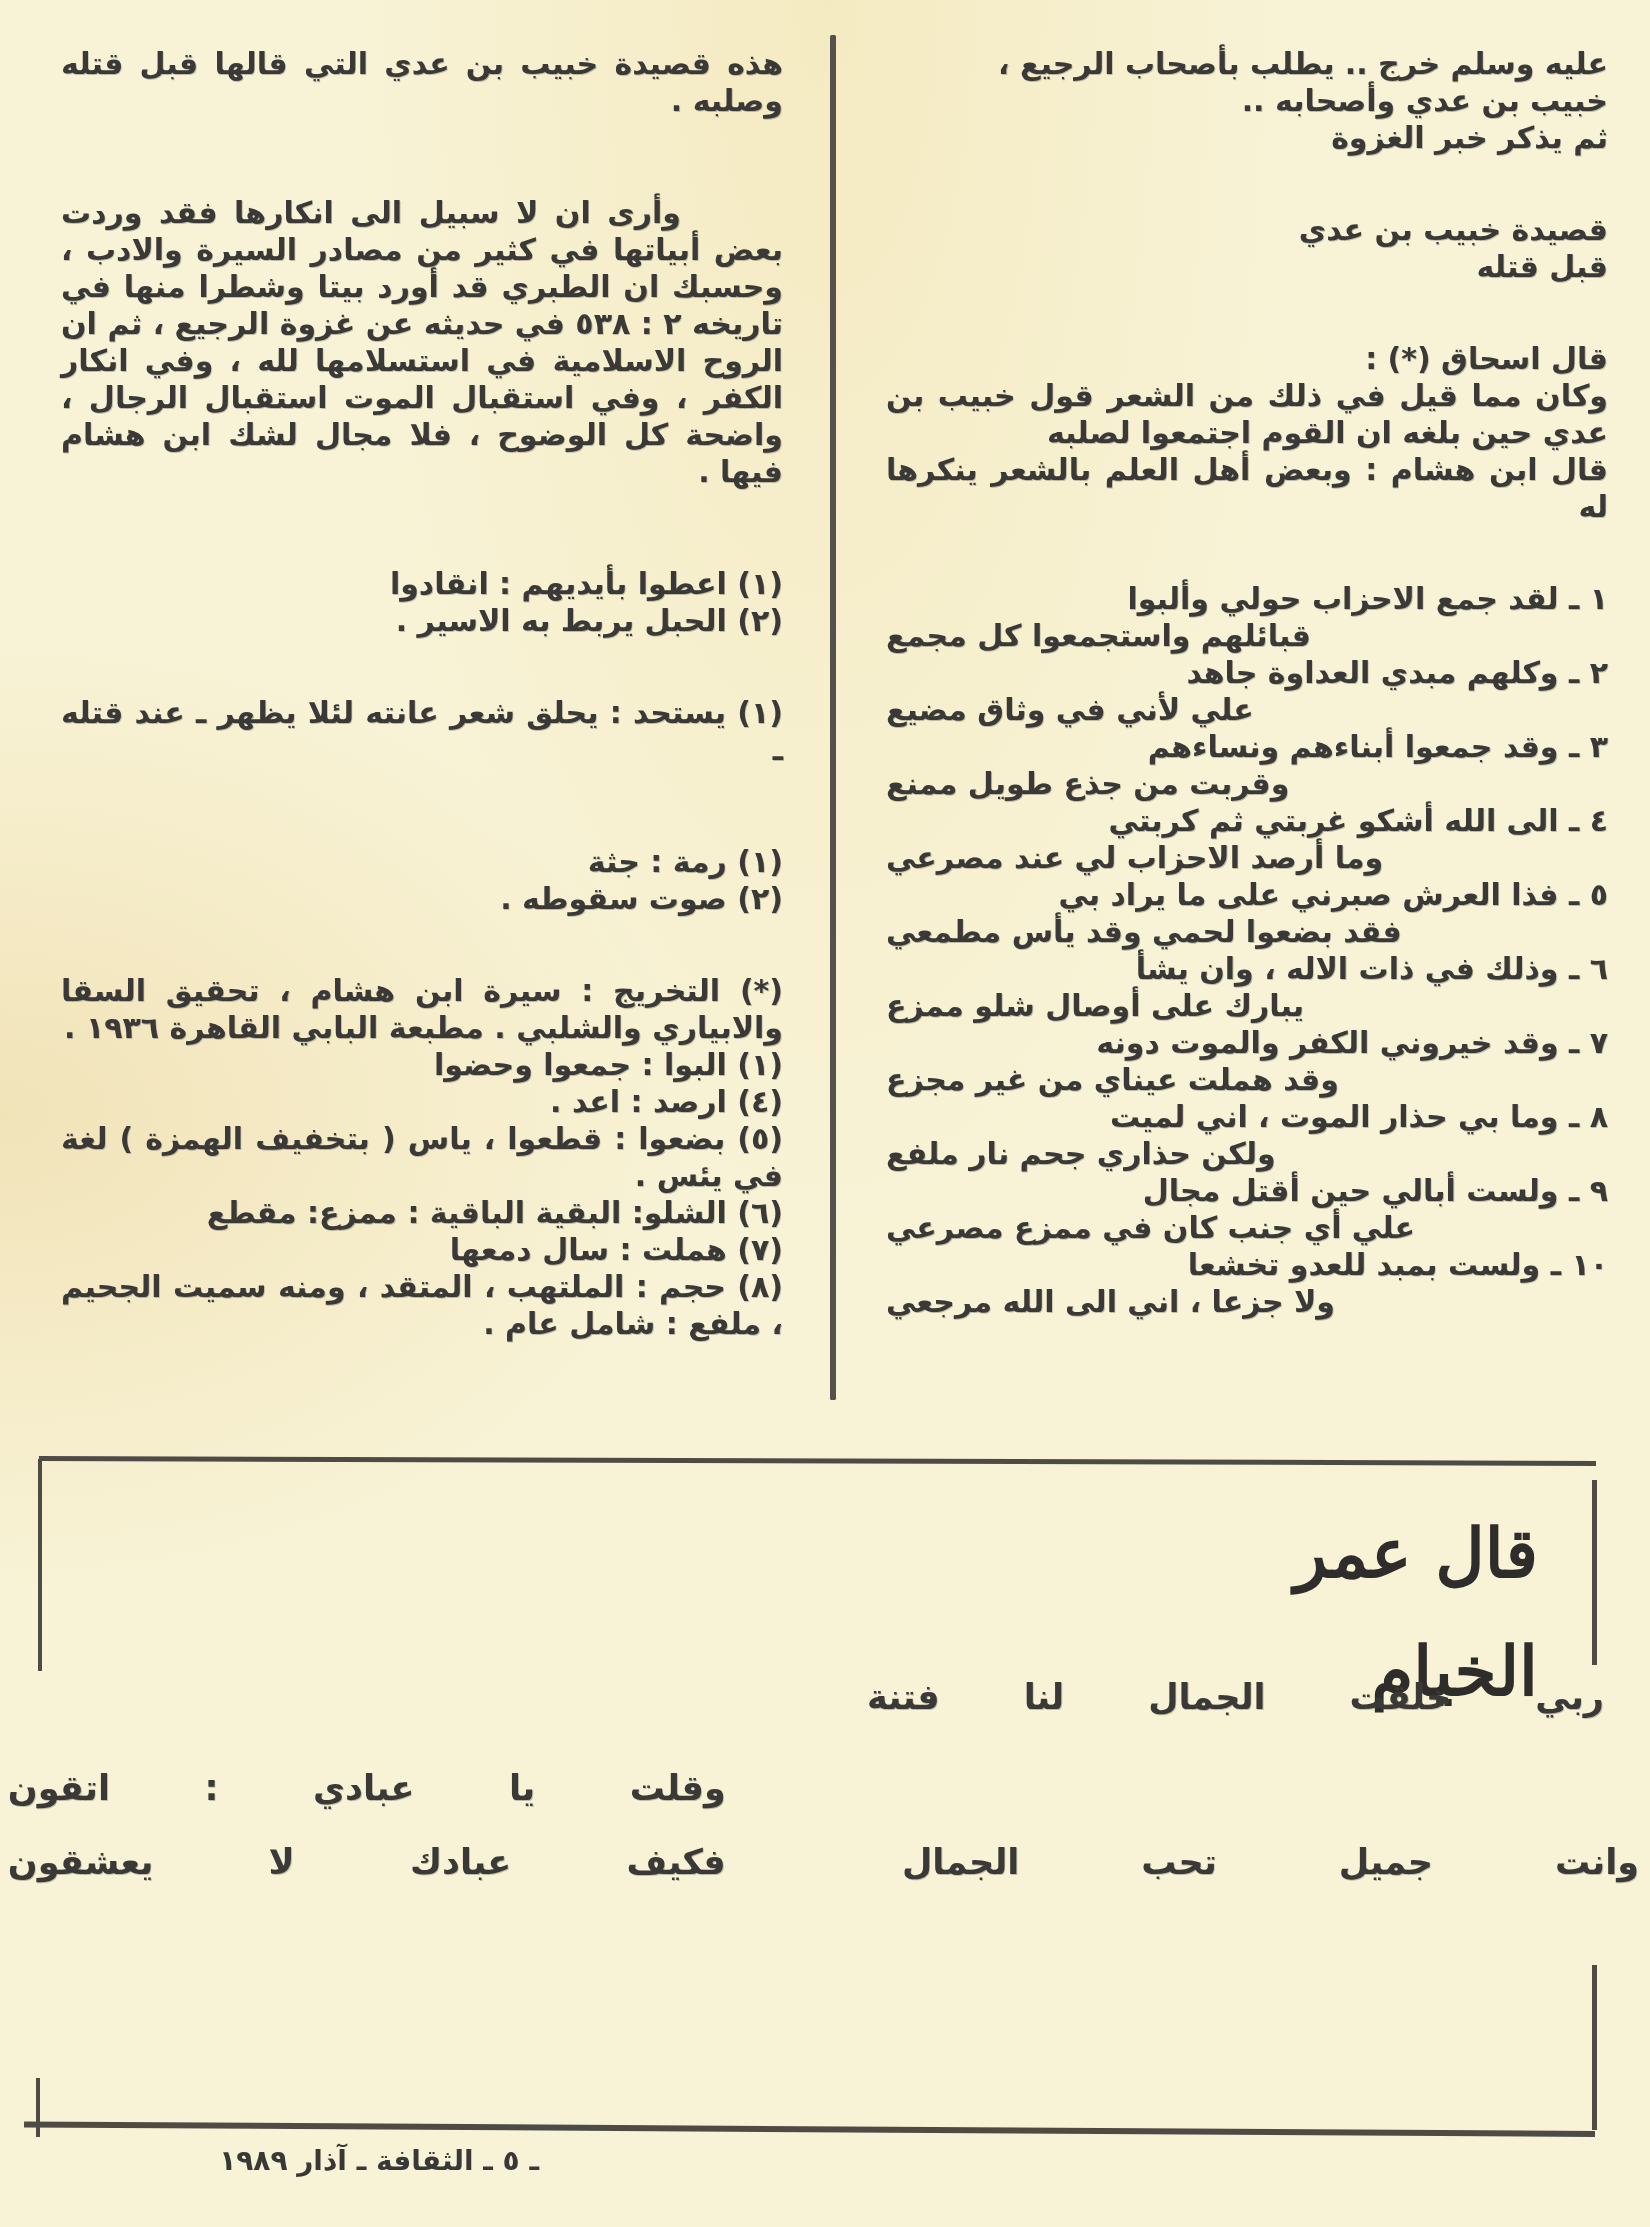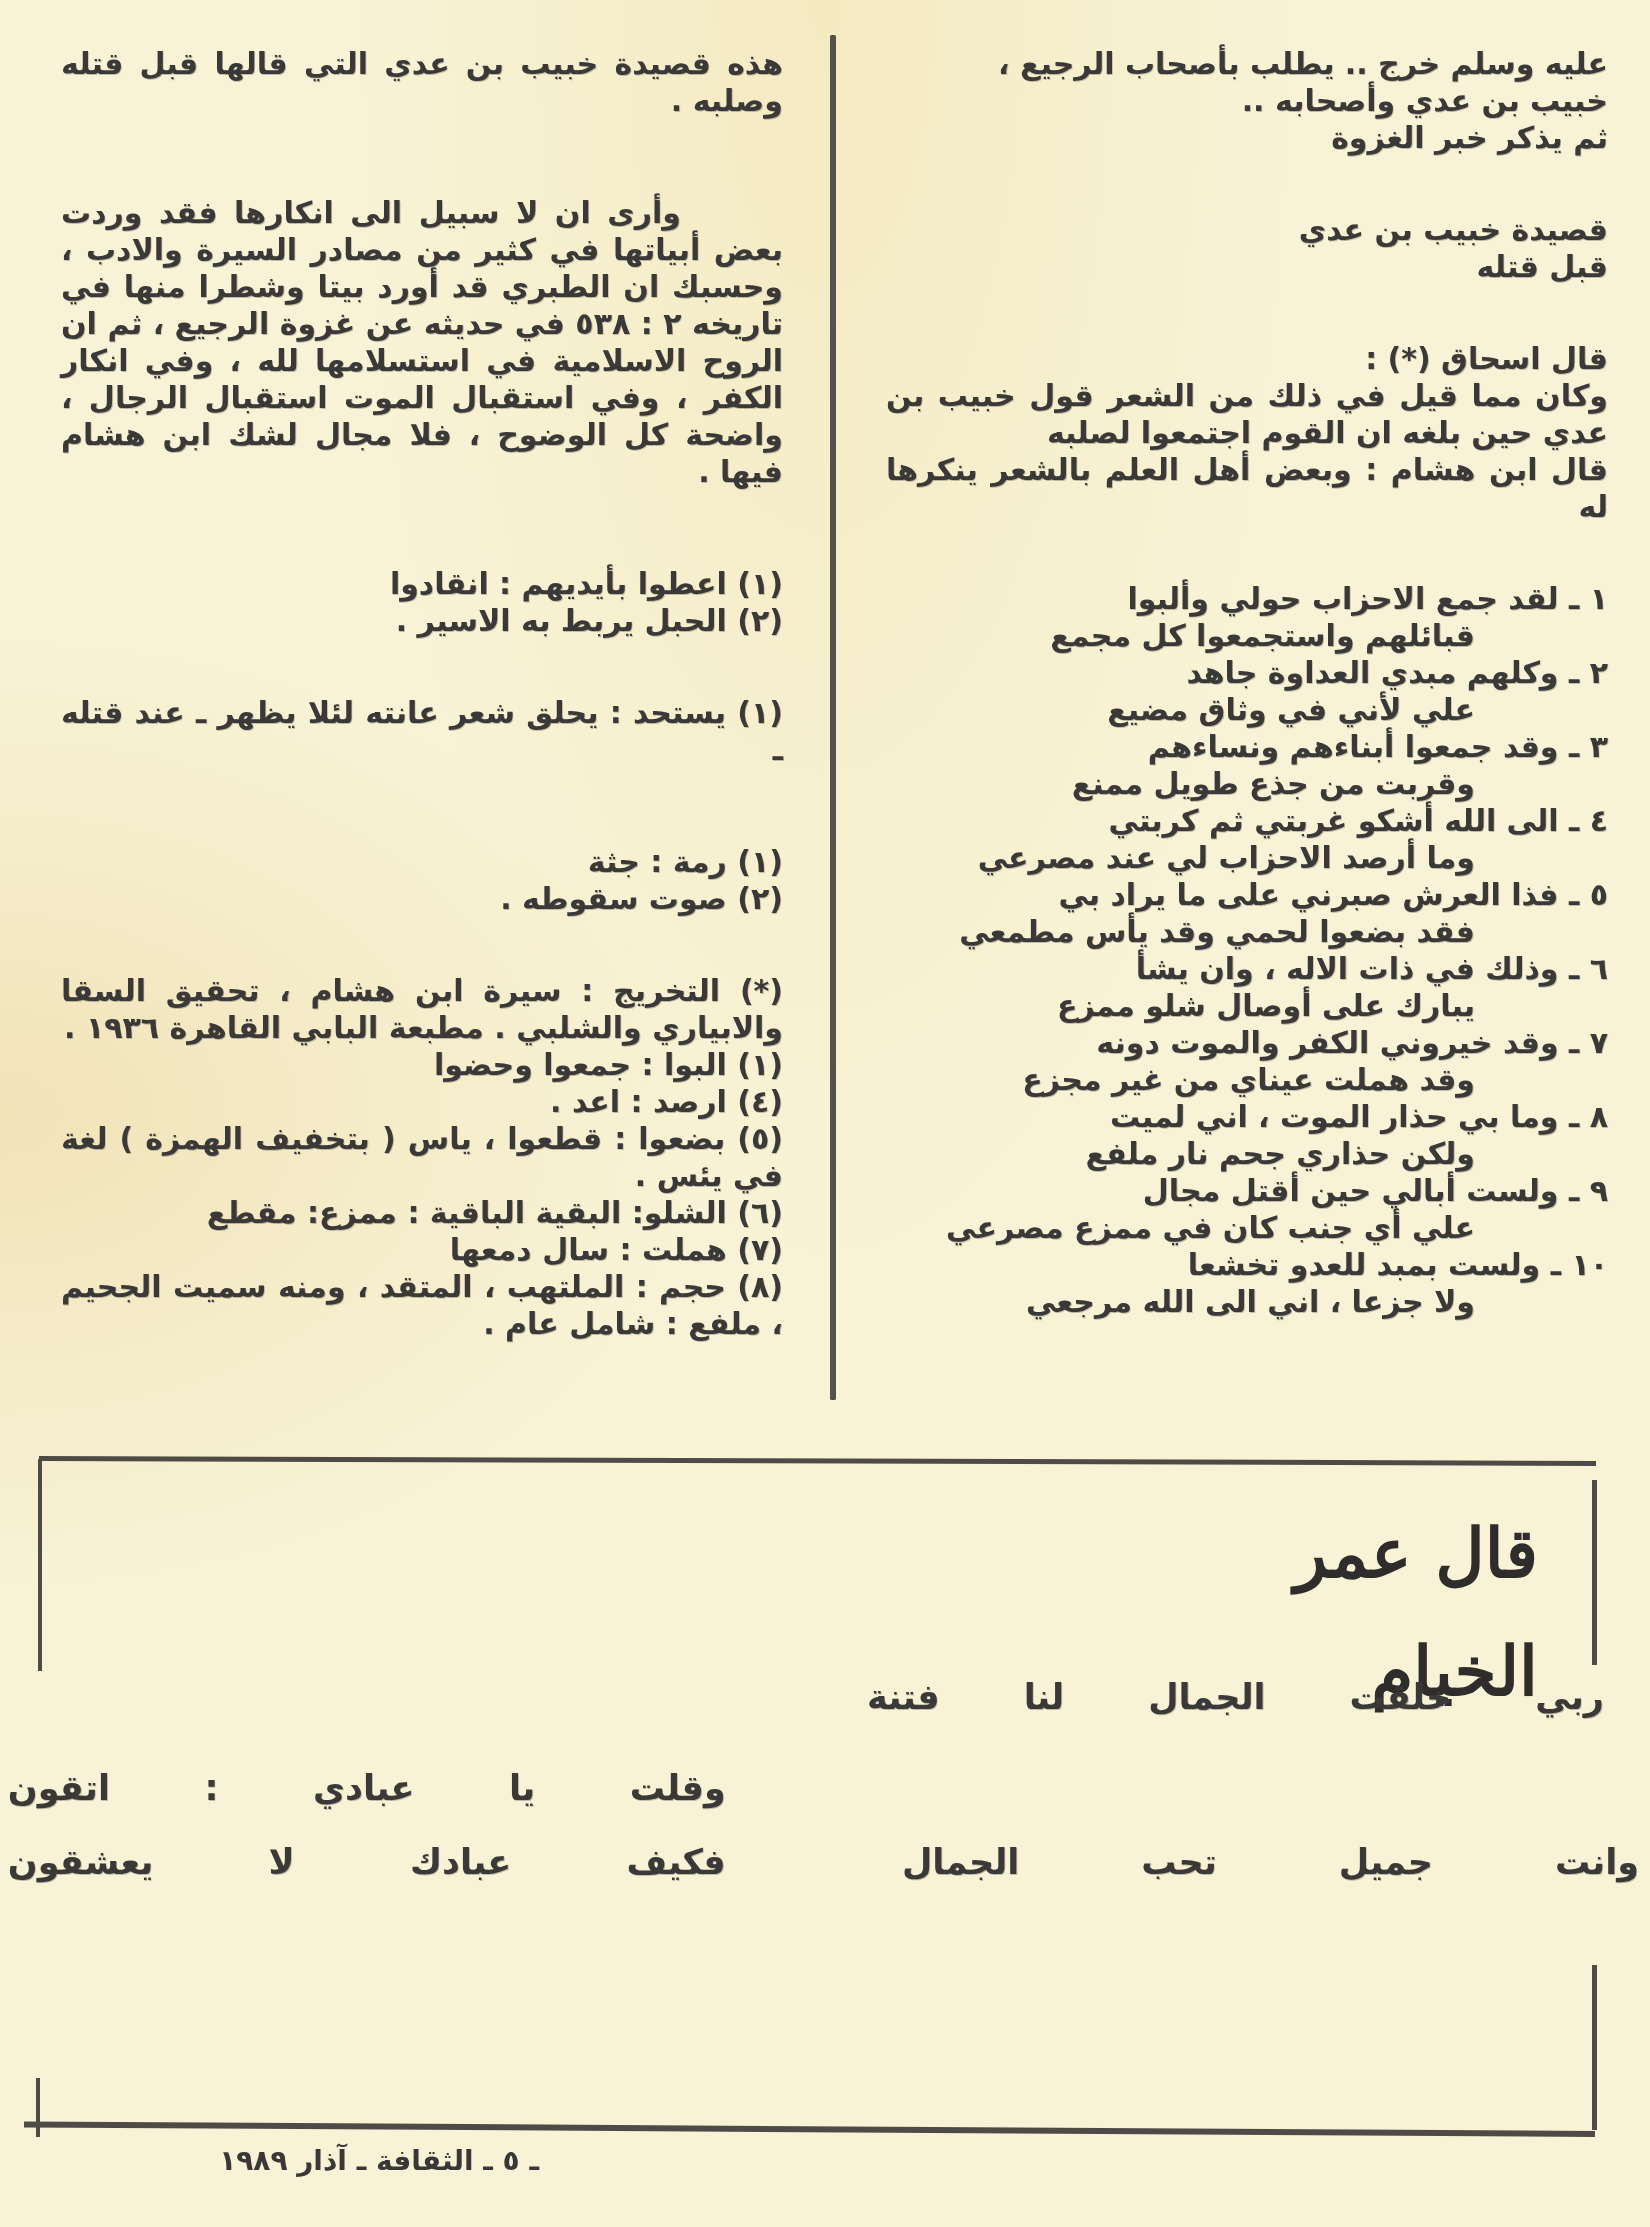--- a/index.html
+++ b/index.html
@@ -17,21 +17,21 @@
     color: #3b3937;
     text-shadow: 0.8px 0.8px 0 rgba(90,85,80,0.35);
   }
   .col p { margin: 0; }
   .gap-m { height: 55px; }
   .gap-l { height: 75px; }
   #right-col { left: 886px; width: 722px; top: 45px; }
   #left-col  { left: 61px;  width: 722px; top: 45px; }
   .justify { text-align: justify; text-align-last: right; }
   .verse-a { padding-right: 0; }
-  .verse-b { padding-right: 133px; text-align: right; }
+  .verse-b { padding-right: 133px; text-align: left; }
   .divider {
     position: absolute; left: 830px; top: 35px; width: 6.3px; height: 1365px;
     background: #55524e; border-radius: 1.6px;
   }
   .box-top { position: absolute; left: 39px; top: 1456px; width: 1557px; height: 4.7px; background: #4e4b47; transform: rotate(0.18deg); transform-origin: left; }
   .box-bottom { position: absolute; left: 23.5px; top: 2131px; width: 1571px; height: 5.5px; background: #4e4b47; transform: rotate(0.35deg); transform-origin: right; }
   .box-left-1 { position: absolute; left: 38px; top: 1459px; width: 3.9px; height: 212px; background: #4e4b47; }
   .box-left-2 { position: absolute; left: 36px; top: 2078px; width: 3.9px; height: 59px; background: #4e4b47; }
   .box-right-1 { position: absolute; left: 1592px; top: 1480px; width: 4.7px; height: 185px; background: #4e4b47; }
   .box-right-2 { position: absolute; left: 1592px; top: 1965px; width: 4.7px; height: 165px; background: #4e4b47; }

